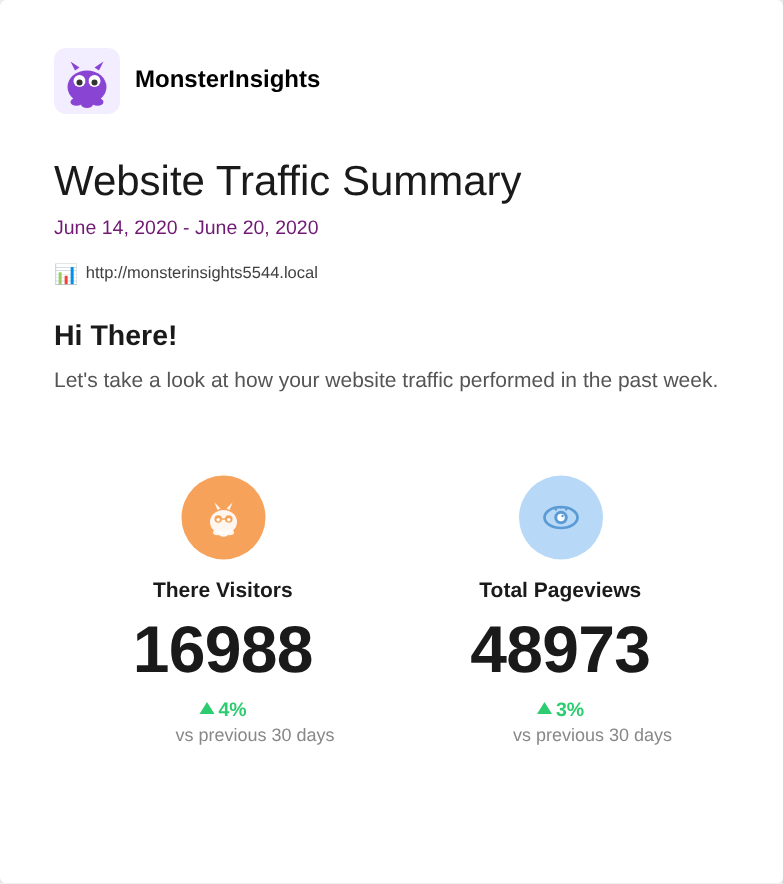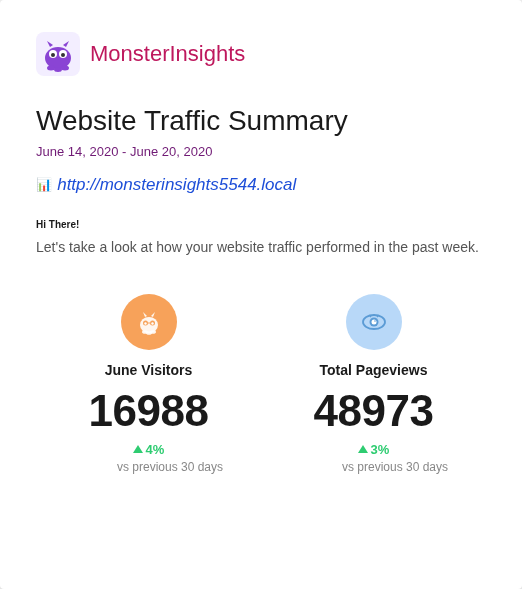--- a/index.html
+++ b/index.html
@@ -24,63 +24,62 @@
       align-items: center;
       margin-bottom: 28px;
     }
     .logo-icon {
       width: 44px;
       height: 44px;
       margin-right: 10px;
       flex-shrink: 0;
     }
     .brand-name {
-      font-size: 22px;
-      font-weight: 400;
-      color: #be185d;
+      font-size: 16px;
+      font-weight: 700;
+      color: #000000;
     }
     .title {
       font-size: 28px;
       font-weight: 400;
       color: #1a1a1a;
       margin-bottom: 6px;
       line-height: 1.2;
     }
     .date-range {
       font-size: 13px;
       color: #701a75;
       margin-bottom: 16px;
     }
     .site-link {
       display: flex;
       align-items: center;
       gap: 5px;
       margin-bottom: 24px;
     }
     .site-link a {
-      font-size: 17px;
-      color: #1d4ed8;
+      font-size: 11px;
+      color: #404040;
       text-decoration: none;
-      font-style: italic;
     }
     .chart-icon {
       font-size: 13px;
       color: #8a44d4;
     }
     .greeting {
-      font-size: 10px;
+      font-size: 19px;
       font-weight: 700;
       color: #1a1a1a;
       margin-bottom: 6px;
     }
     .intro-text {
       font-size: 14px;
       color: #555555;
       line-height: 1.6;
-      margin-bottom: 36px;
+      margin-bottom: 53px;
     }
     .stats-row {
       display: flex;
       justify-content: space-around;
       align-items: flex-start;
       margin-top: 10px;
     }
     .stat-block {
       display: flex;
       flex-direction: column;
@@ -193,21 +192,21 @@
           <circle cx="10.5" cy="15.5" r="1.2" fill="white"></circle>
           <circle cx="17.5" cy="15.5" r="1.2" fill="white"></circle>
           <line x1="13" y1="15" x2="15" y2="15" stroke="#f7a25a" stroke-width="1"></line>
           <polygon points="10,9 8,4 12,8" fill="white" opacity="0.9"></polygon>
           <polygon points="18,9 20,4 16,8" fill="white" opacity="0.9"></polygon>
           <ellipse cx="10" cy="24" rx="3" ry="1.8" fill="white" opacity="0.9"></ellipse>
           <ellipse cx="14" cy="25" rx="3" ry="1.8" fill="white" opacity="0.9"></ellipse>
           <ellipse cx="18" cy="24" rx="3" ry="1.8" fill="white" opacity="0.9"></ellipse>
         </svg>
       </div>
-      <div class="stat-label">June Visitors</div>
+      <div class="stat-label">There Visitors</div>
       <div class="stat-number">16988</div>
       <div class="stat-change">
         <span class="arrow-up"></span>
         <span>4%</span>
       </div>
       <div class="stat-vs">vs previous 30 days</div>
     </div>
 
     <div class="stat-block">
       <div class="stat-icon-circle blue">

